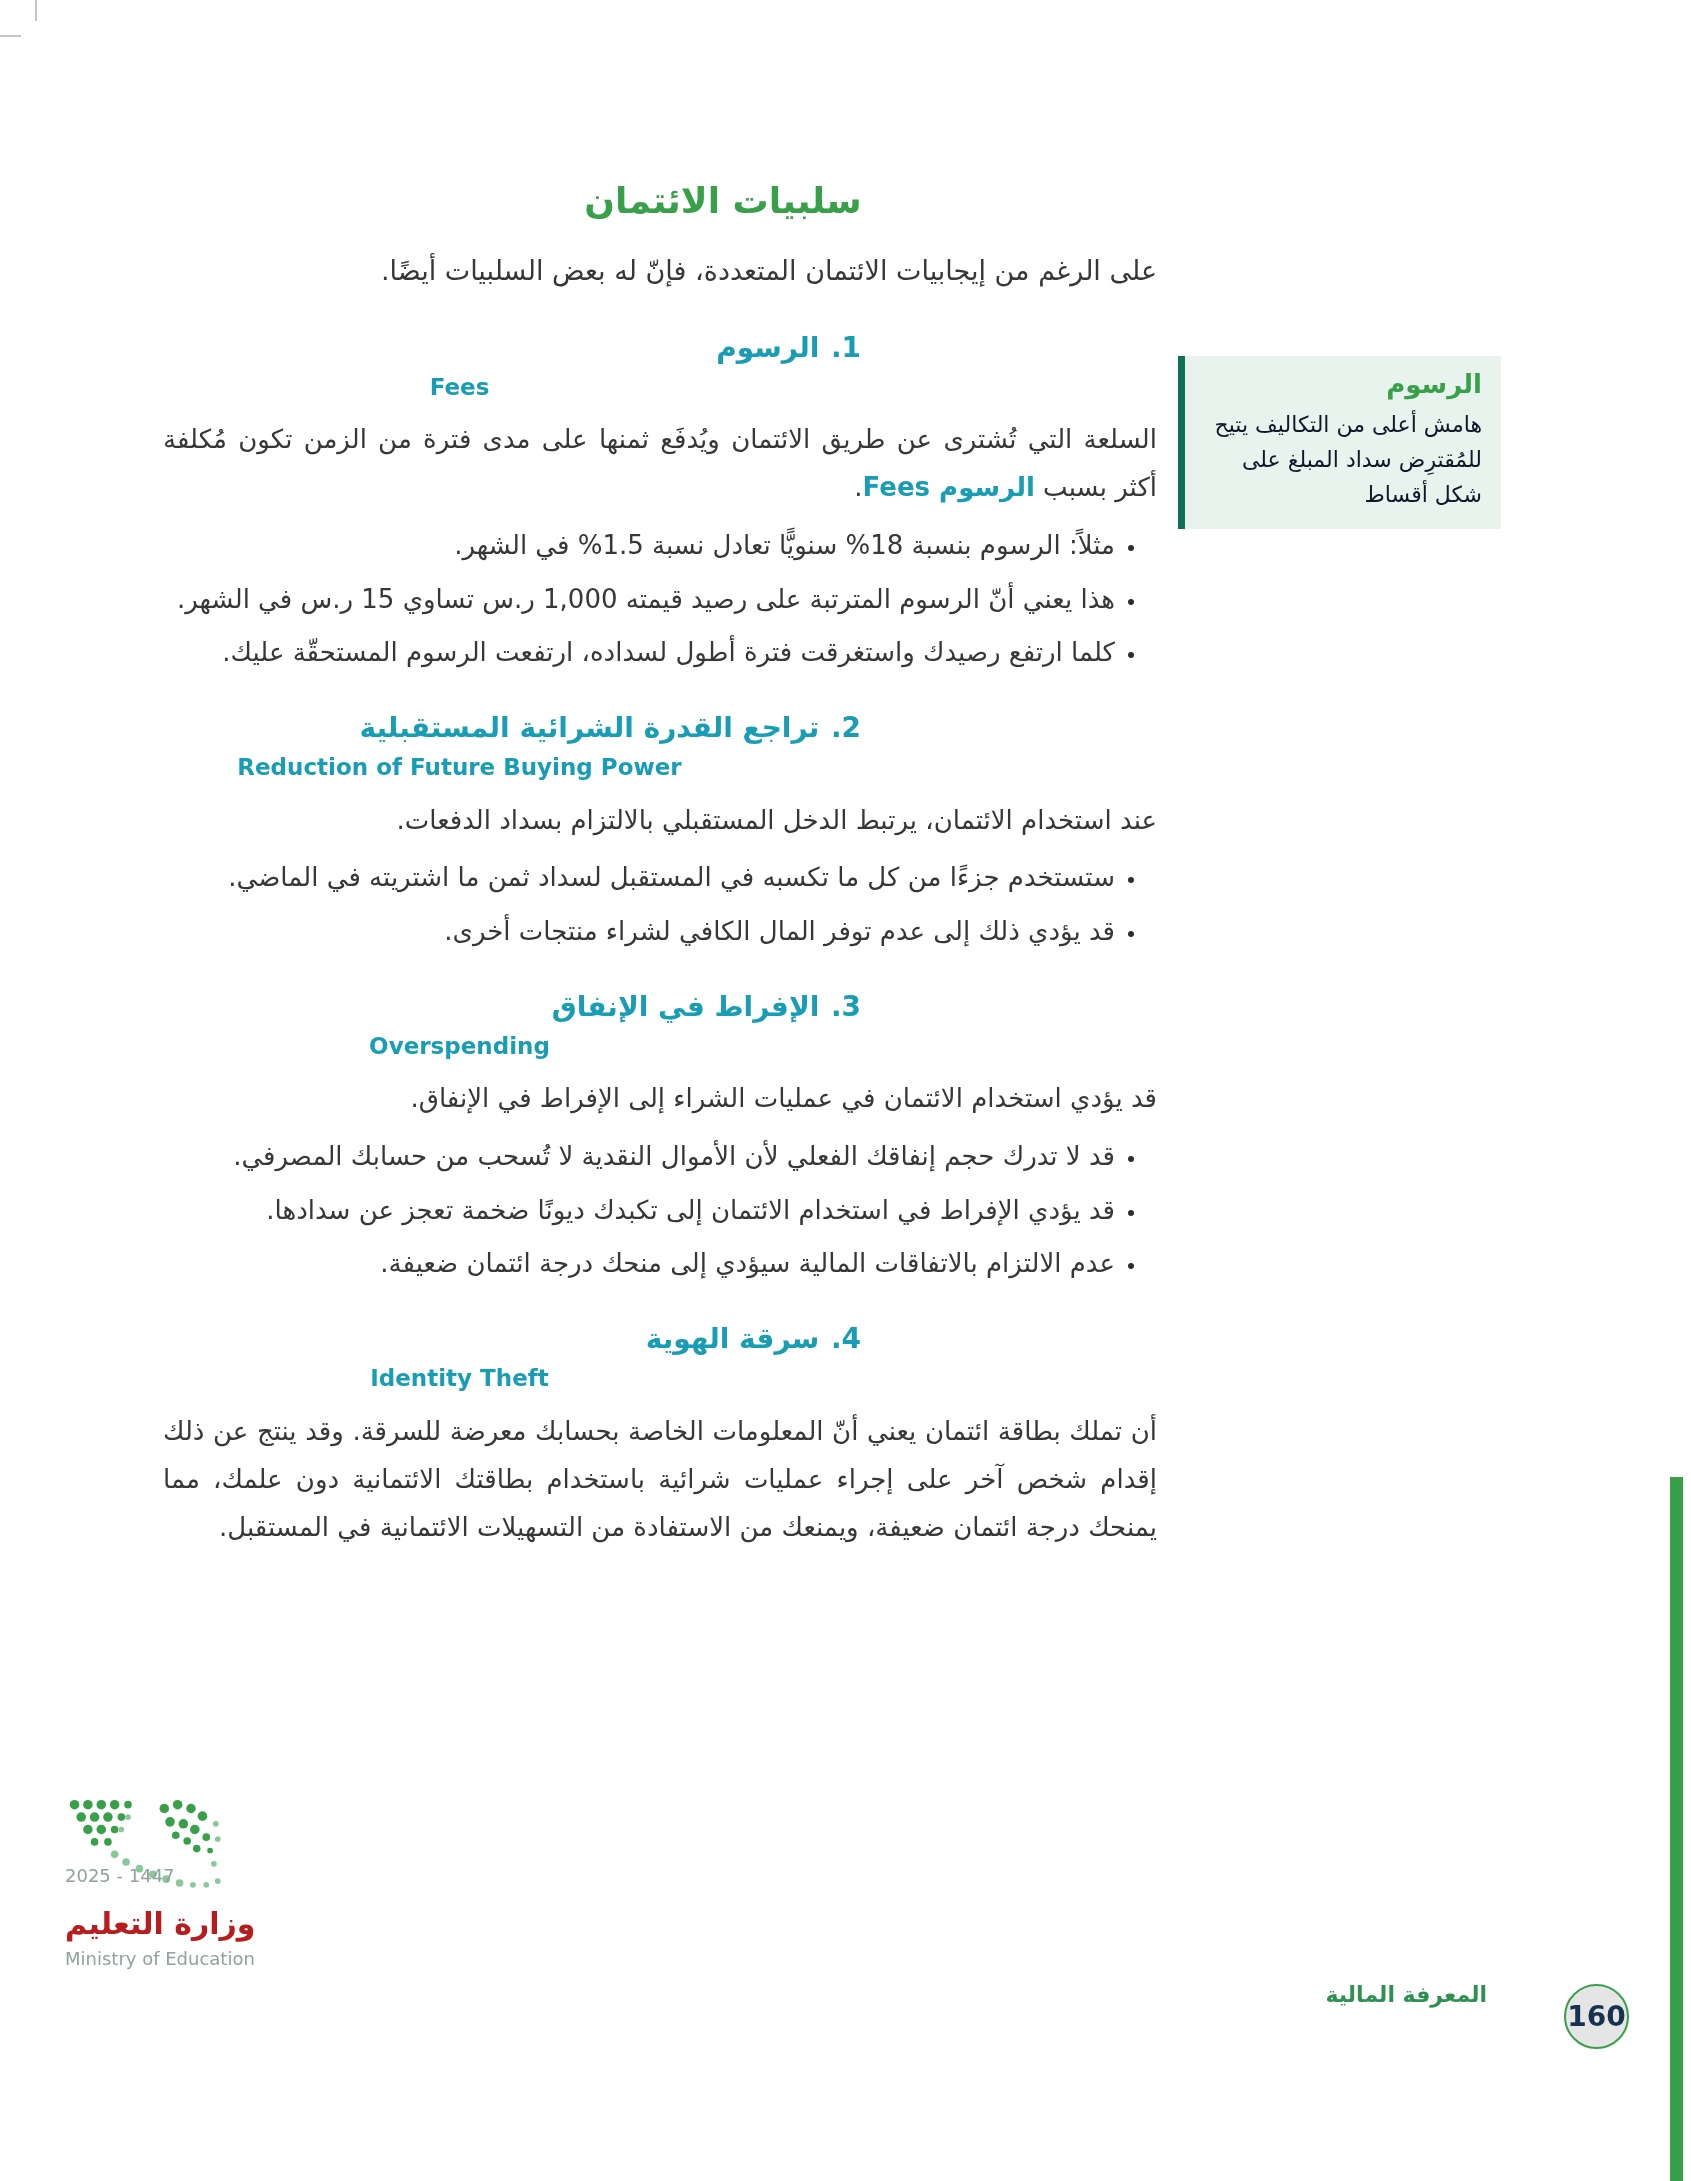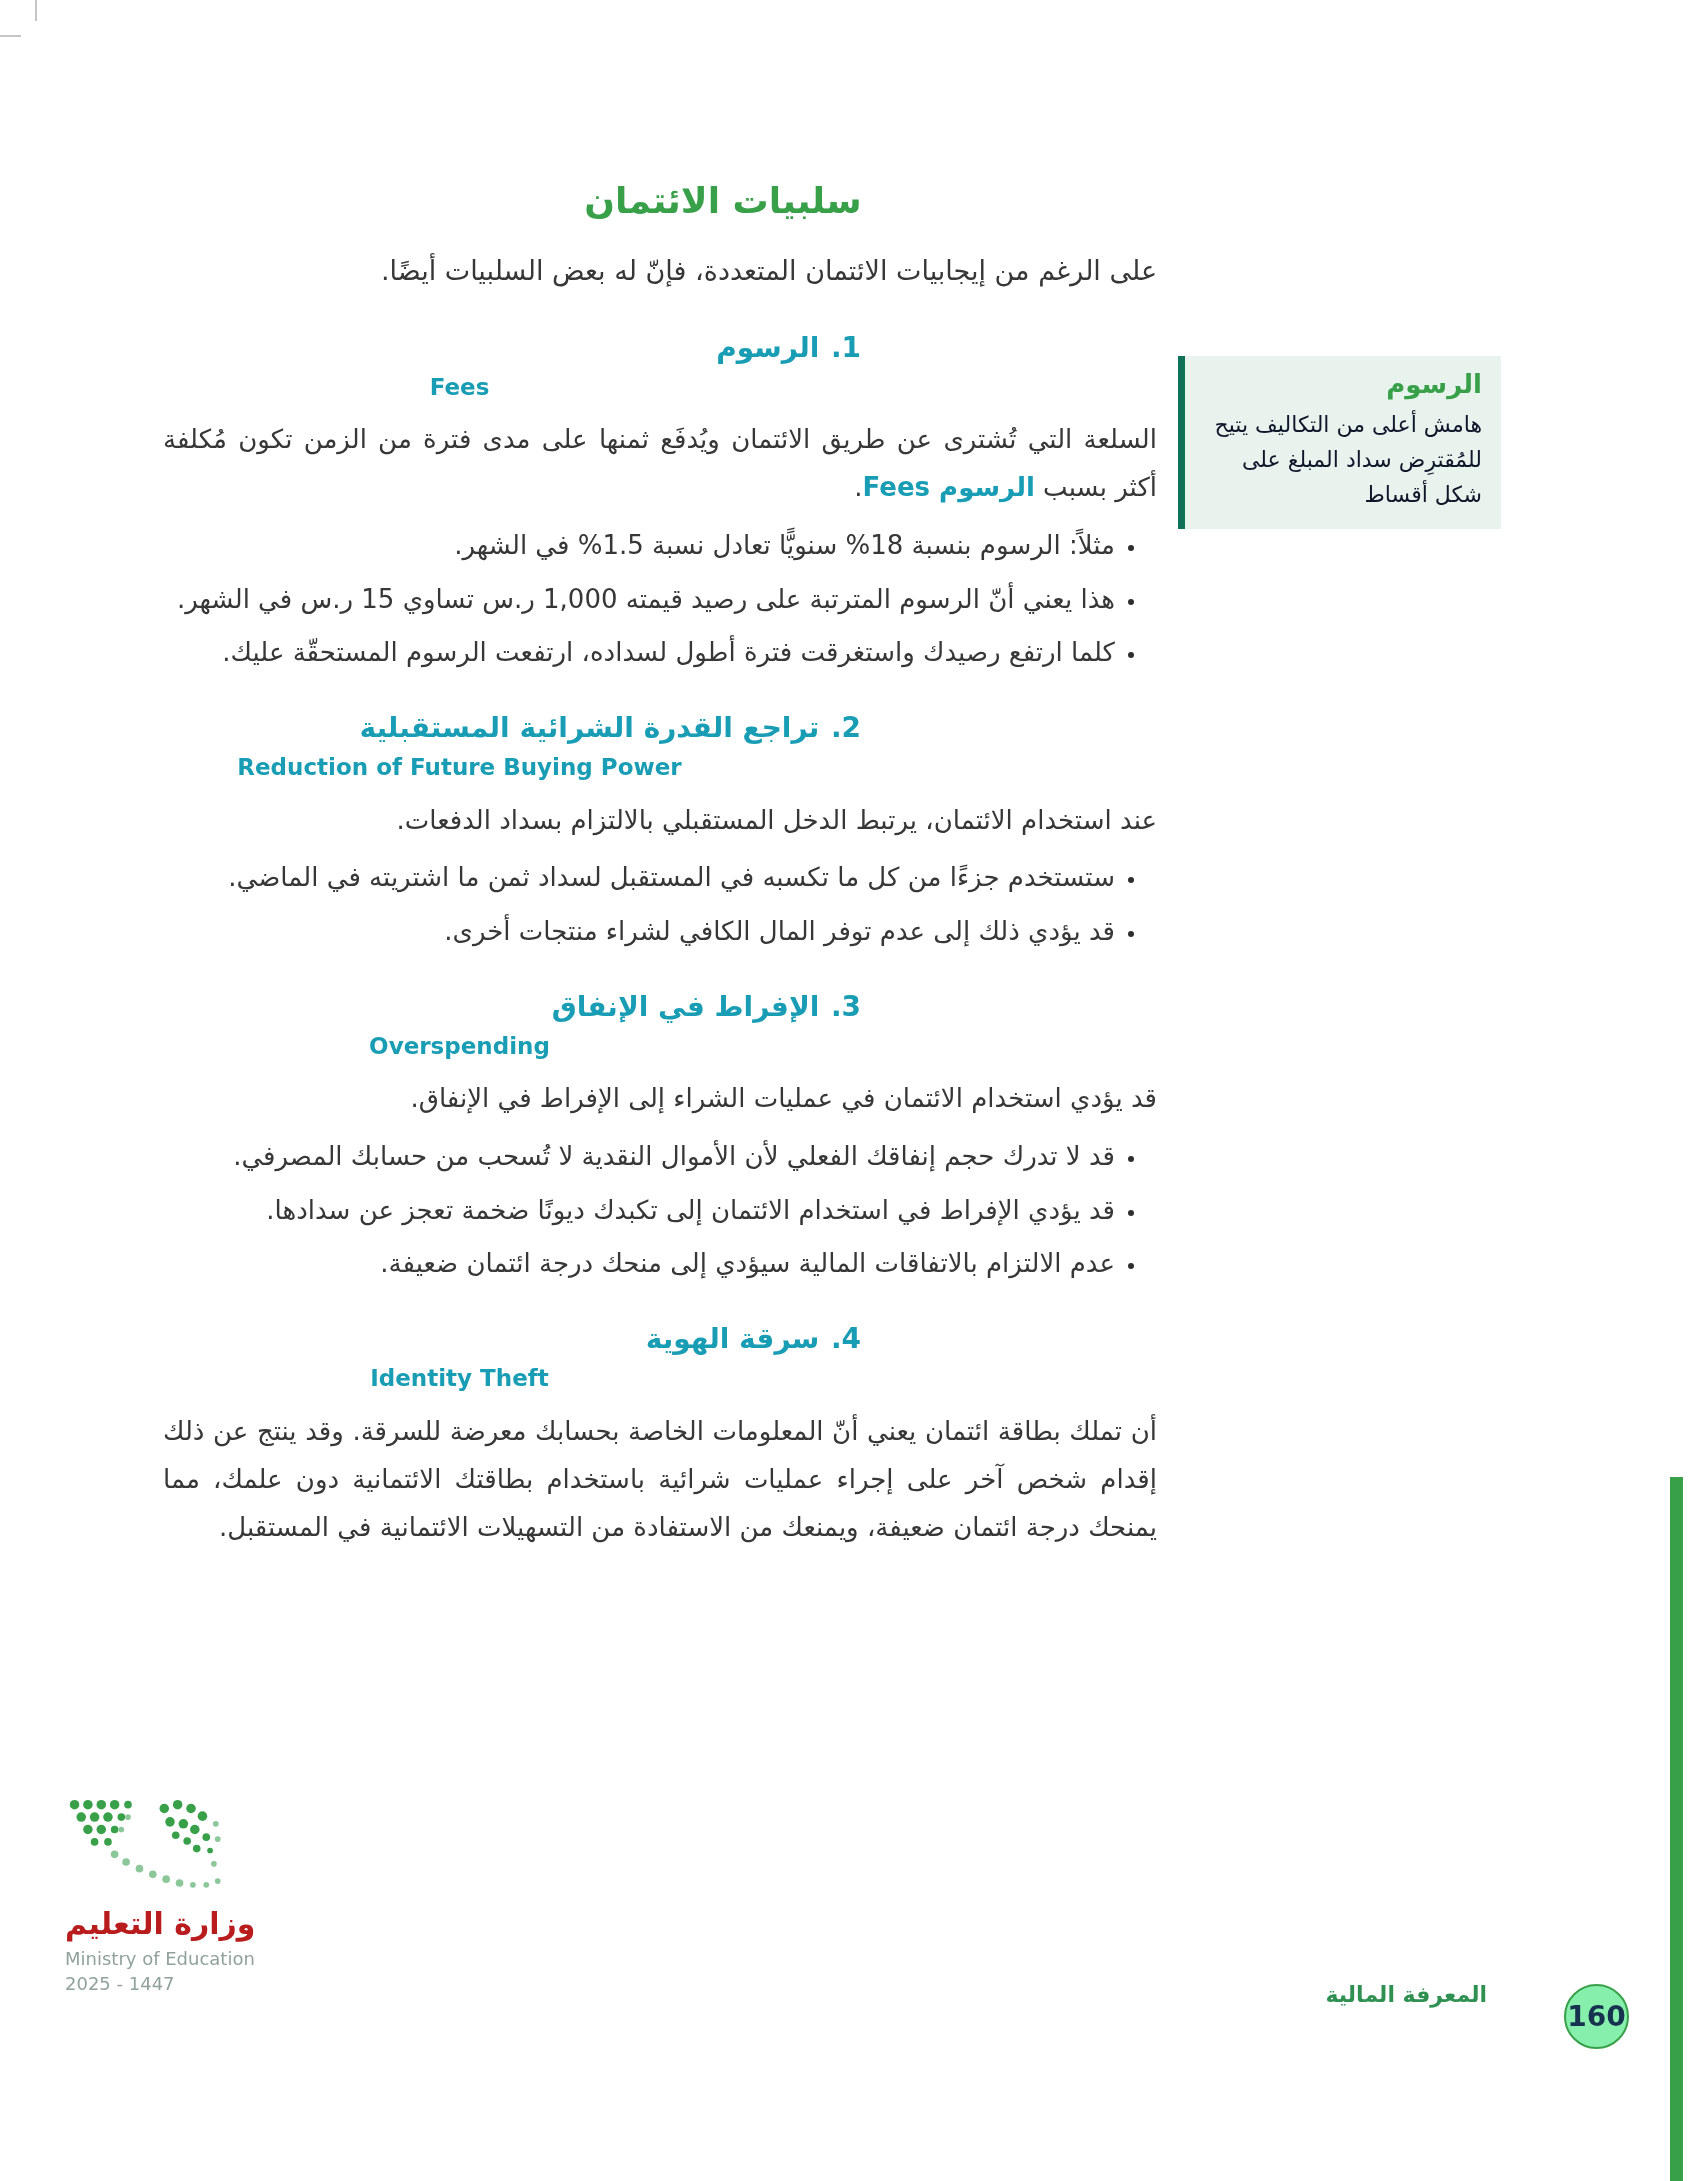--- a/index.html
+++ b/index.html
@@ -60,26 +60,26 @@
   .edge-bar { position:absolute; right:0; top:1477px; width:13.4px; height:704px; background:#39a04a; }
 
   
   .logo { position:absolute; left:65px; top:1797px; width:168px; height:107px; }
   .ministry-ar {
     position:absolute; left:65px; top:1906px; width:191px;
     direction:rtl; text-align:left;
     color:#b91c1c; font-size:30px; font-weight:bold;
   }
   .ministry-en { position:absolute; left:65px; top:1948px; color:#90a29b; font-size:18px; }
-  .edition-years { position:absolute; left:65px; top:1973px; color:#90a29b; font-size:18px; direction:ltr;text-align:center; }
+  .edition-years { position:absolute; left:65px; top:1865px; color:#90a29b; font-size:18px; direction:ltr;text-align:center; }
 
   .subject { position:absolute; right:196px; top:1982px; direction:rtl; color:#2f9151; font-size:22px; font-weight:bold; }
   .page-badge {
     position:absolute; left:1564px; top:1984px; width:65px; height:65px;
-    border:2.9px solid #39a04a; border-radius:50%; background:#86efac;
+    border:2.9px solid #39a04a; border-radius:50%; background:#e5e5e5;
     display:flex; align-items:center; justify-content:center;
     color:#16324f; font-size:28px; font-weight:bold;
   }
 </style>
 </head>
 <body>
 
 <div class="page">
 
   <div class="crop-v"></div>

